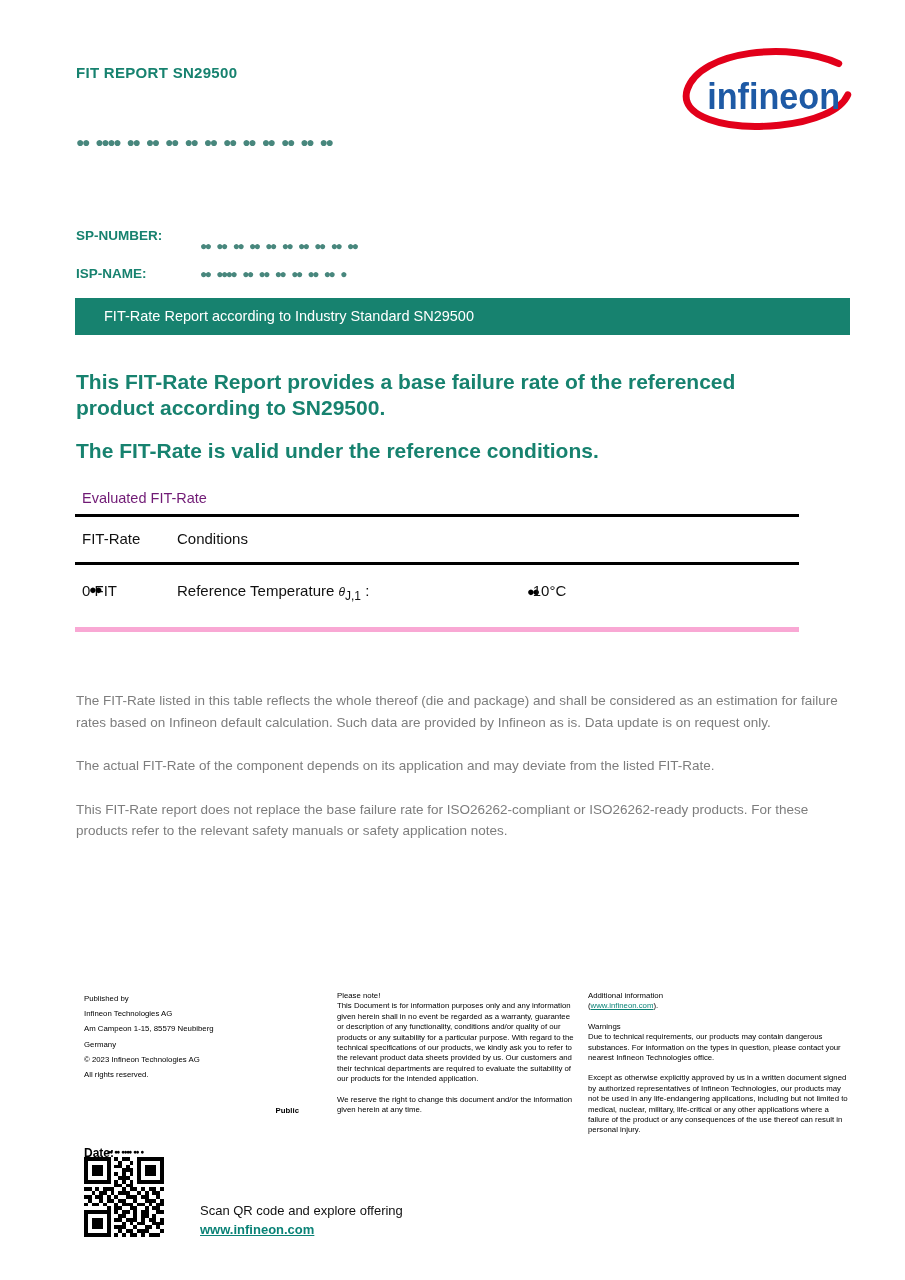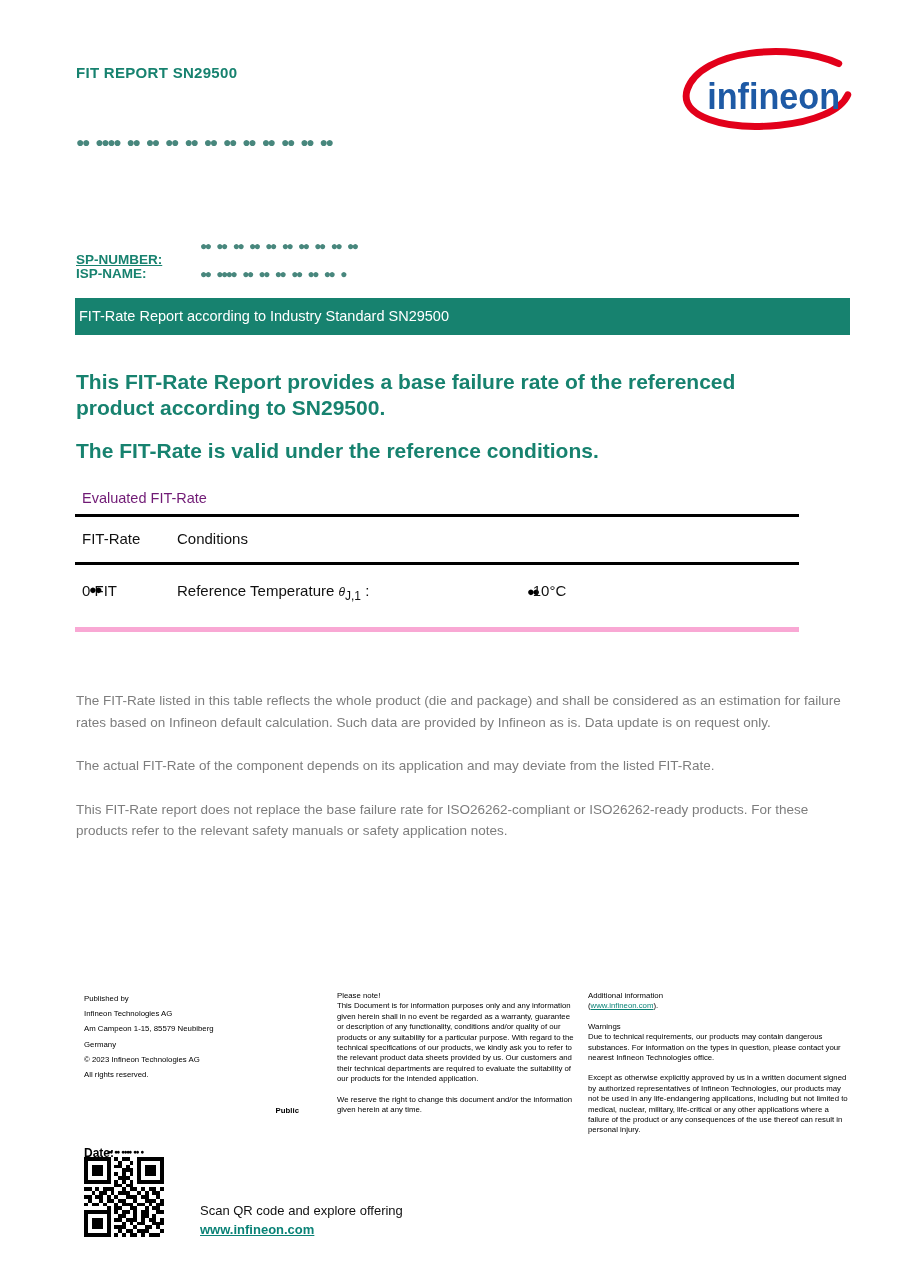--- a/index.html
+++ b/index.html
@@ -7,26 +7,26 @@
     position:relative;width:905px;height:1280px;background:#ffffff;
     font-family:"Liberation Sans",sans-serif;overflow:hidden;color:#1a1a1a;
   }
   
   .doc-title{position:absolute;left:76px;top:64px;font-size:15px;font-weight:bold;color:#17826F;letter-spacing:.3px;}
   .logo{position:absolute;left:674px;top:48px;width:180px;height:88px;}
   .redact{color:#48877D;font-weight:bold;letter-spacing:-2.5px;word-spacing:6px;}
   .redact-line1{position:absolute;left:76px;top:134px;font-size:14px;}
   .id-label{position:absolute;left:76px;font-size:13.5px;font-weight:bold;color:#17826F;}
   .id-value{position:absolute;left:200px;font-size:12px;}
-  .sp-label{top:252px;text-decoration:underline;} .sp-value{top:239px;}
+  .sp-label{top:228px;} .sp-value{top:239px;}
   .isp-label{top:266px;} .isp-value{top:267px;}
   
   .banner{
     position:absolute;left:75px;top:298px;width:775px;height:37px;background:#17826F;
-    color:#ffffff;font-size:14.5px;line-height:37px;padding-left:4px;box-sizing:border-box;
+    color:#ffffff;font-size:14.5px;line-height:37px;padding-left:29px;box-sizing:border-box;
   }
   
   .h-teal{position:absolute;left:76px;width:700px;color:#17826F;font-weight:bold;font-size:21px;line-height:26px;}
   .h1{top:369px;} .h2{top:438px;}
   
   .fit-table{position:absolute;left:75px;top:487px;width:724px;}
   .t-title{font-size:14.5px;color:#701a75;padding:3px 0 8px 7px;border-bottom:3px solid #000;}
   .t-head{display:flex;padding:13px 0 15px 7px;border-bottom:3px solid #000;font-size:15px;color:#111;}
   .t-row{display:flex;padding:17px 0 24px 7px;border-bottom:5px solid #f9a8d4;font-size:15px;color:#111;}
   .col-fit{width:95px;position:relative;}
@@ -98,21 +98,21 @@
         <i class="theta">θ</i><sub>J,1</sub>
         <span>:</span>
       </div>
       <div class="col-val">
         <span class="dots-inline">●●</span><span>10°C</span>
       </div>
     </div>
   </div>
 
   <div class="body-copy">
-    <p>The FIT-Rate listed in this table reflects the whole product (die and package) and shall be considered as an estimation for failure rates based on Infineon default calculation. Such data are provided by Infineon as is. Data update is on request only.</p>
+    <p>The FIT-Rate listed in this table reflects the whole thereof (die and package) and shall be considered as an estimation for failure rates based on Infineon default calculation. Such data are provided by Infineon as is. Data update is on request only.</p>
     <p>The actual FIT-Rate of the component depends on its application and may deviate from the listed FIT-Rate.</p>
     <p>This FIT-Rate report does not replace the base failure rate for ISO26262-compliant or ISO26262-ready products. For these products refer to the relevant safety manuals or safety application notes.</p>
   </div>
 
   <div class="f-col f-col1">
     <div class="f-h">Published by</div>
     <div>Infineon Technologies AG</div>
     <div>Am Campeon 1-15, 85579 Neubiberg</div>
     <div>Germany</div>
     <div>© 2023 Infineon Technologies AG</div>

